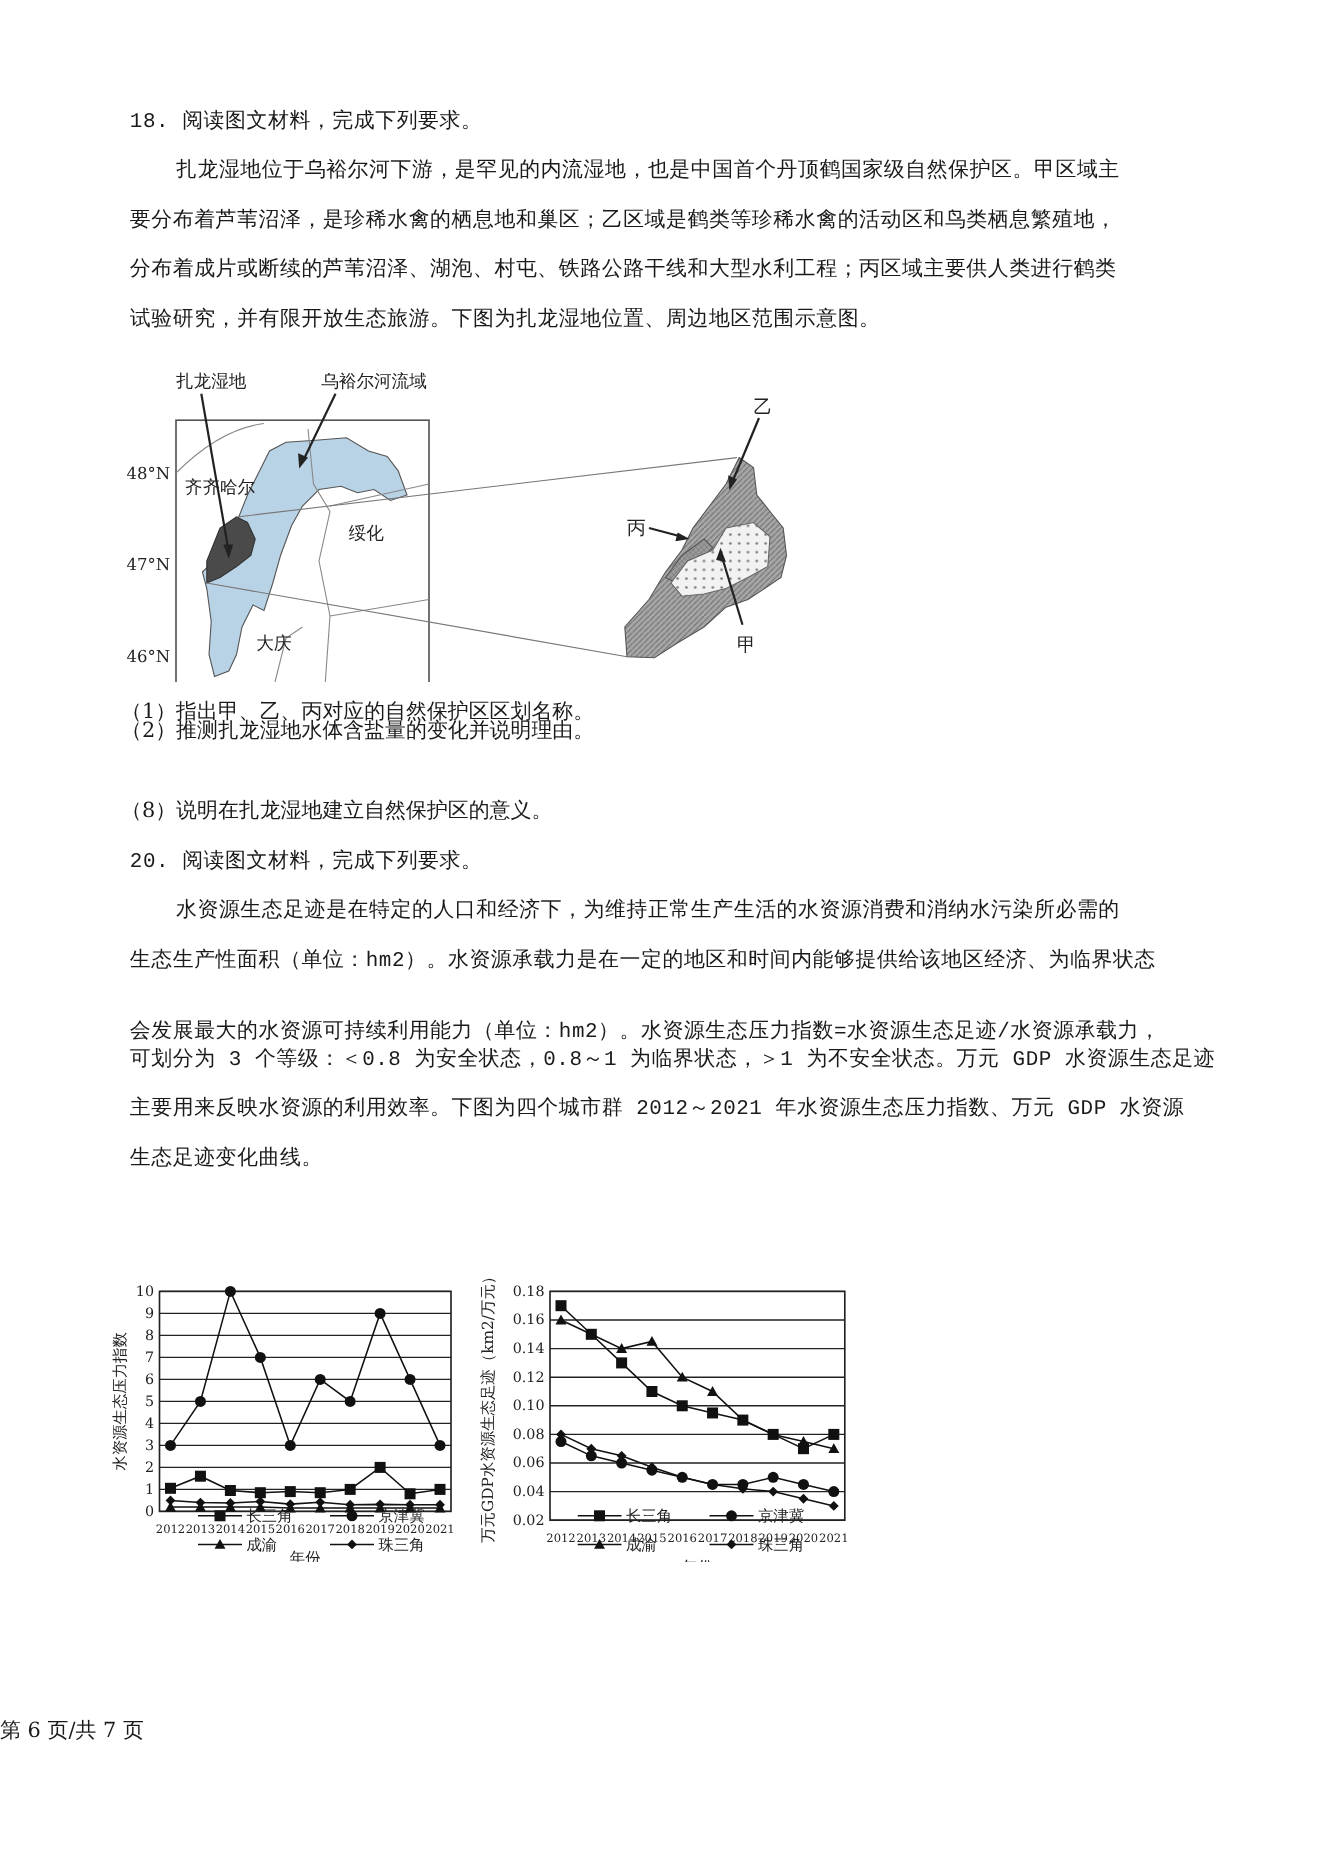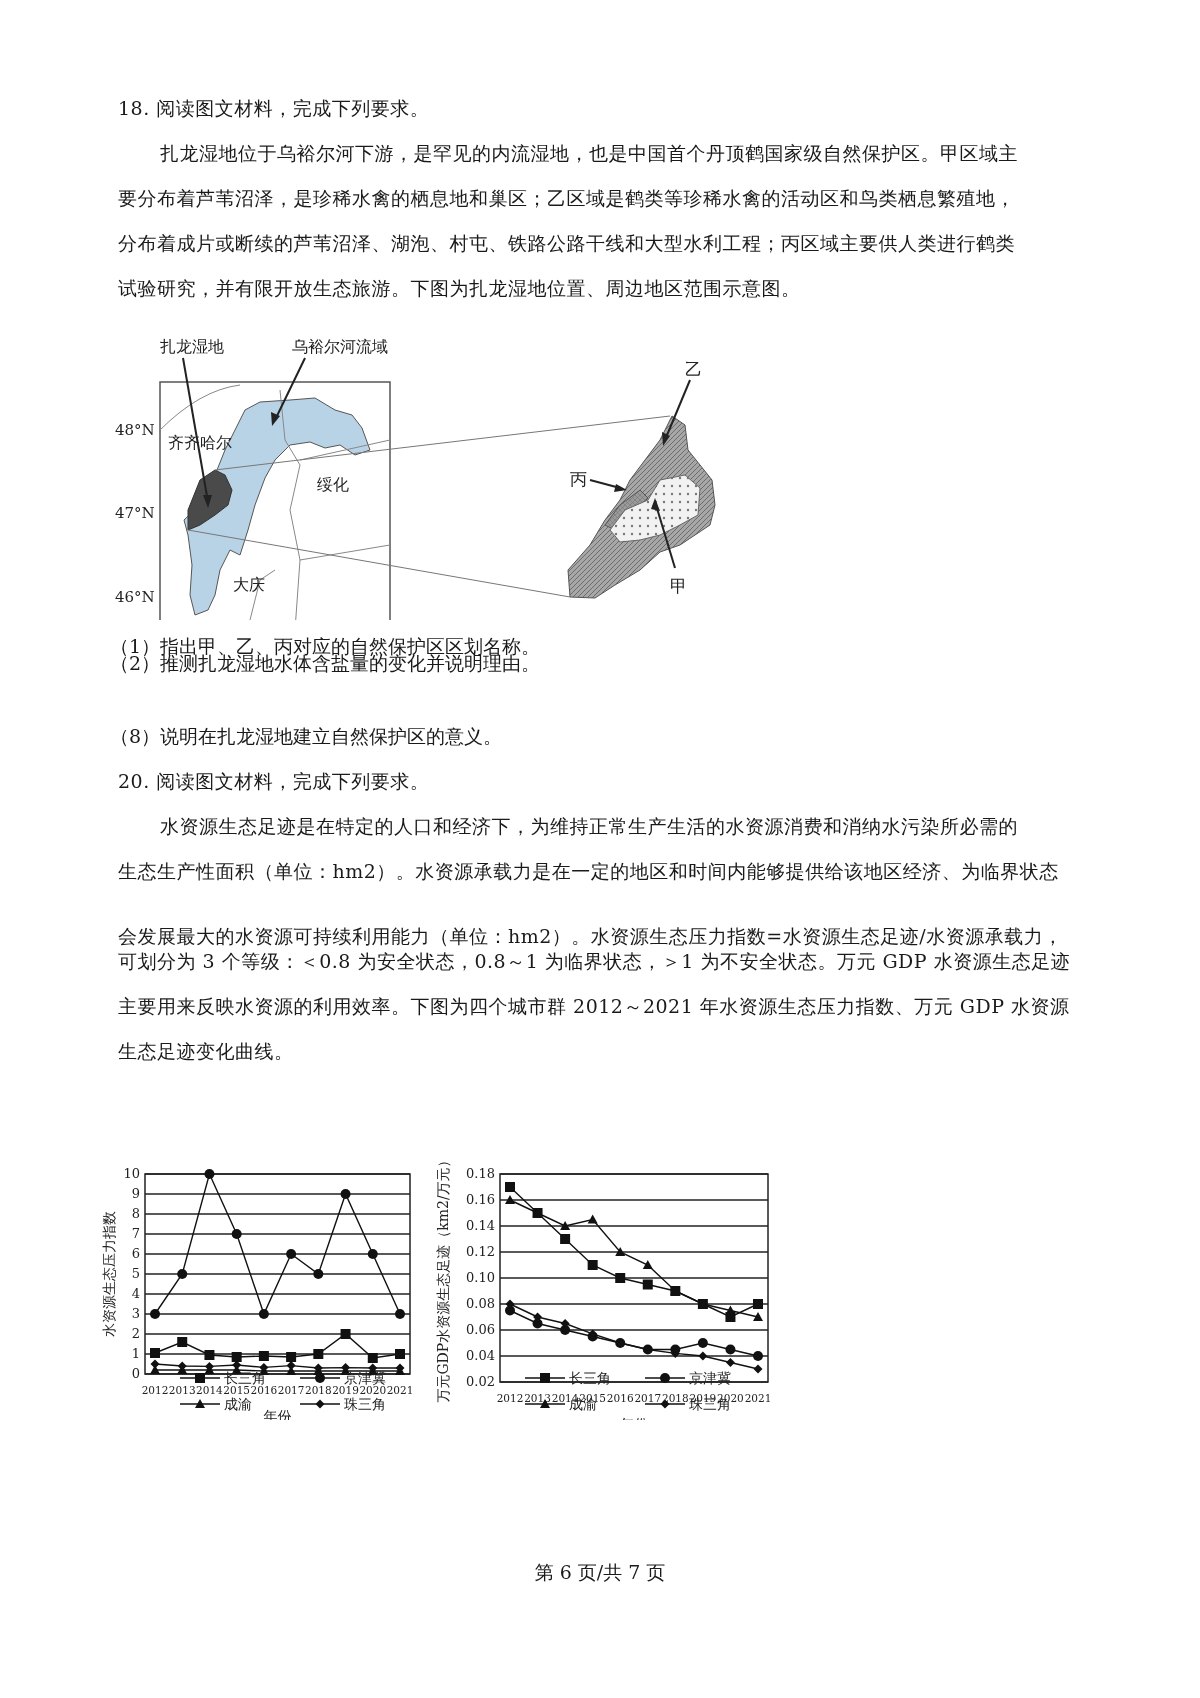--- a/index.html
+++ b/index.html
@@ -1,22 +1,22 @@
 <!DOCTYPE html>
 <html><head>
 <meta charset="utf-8">
 <style>
   html, body { margin:0; padding:0; background:#ffffff; }
   body { width:1200px; height:1698px; position:relative; overflow:hidden;
          font-family:"DejaVu Serif","Liberation Serif",serif; color:#1a1a1a; }
-  .line { position:absolute; left:118px; font-size:19px; white-space:nowrap; letter-spacing:0.5px; }
+  .line { position:absolute; left:118px; font-size:19px; white-space:nowrap; letter-spacing:0.5px;font-family:Liberation Mono, monospace; }
   .indent { left:160px; }
   .q { position:absolute; left:110px; font-size:19px; white-space:nowrap; }
   svg text { font-family:"DejaVu Serif","Liberation Serif",serif; fill:#222; }
-  #footer { position:absolute; top:1560px; left:0; width:1200px; text-align:center; font-size:19px; }
+  #footer { position:absolute; top:1560px; left:0; width:1200px; text-align:left; font-size:19px; }
 </style>
 </head>
 <body>
 
 <div class="line" style="top:96px">18. 阅读图文材料，完成下列要求。</div>
 <div class="line indent" style="top:141px">扎龙湿地位于乌裕尔河下游，是罕见的内流湿地，也是中国首个丹顶鹤国家级自然保护区。甲区域主</div>
 <div class="line" style="top:186px">要分布着芦苇沼泽，是珍稀水禽的栖息地和巢区；乙区域是鹤类等珍稀水禽的活动区和鸟类栖息繁殖地，</div>
 <div class="line" style="top:231px">分布着成片或断续的芦苇沼泽、湖泡、村屯、铁路公路干线和大型水利工程；丙区域主要供人类进行鹤类</div>
 <div class="line" style="top:276px">试验研究，并有限开放生态旅游。下图为扎龙湿地位置、周边地区范围示意图。</div>
 

